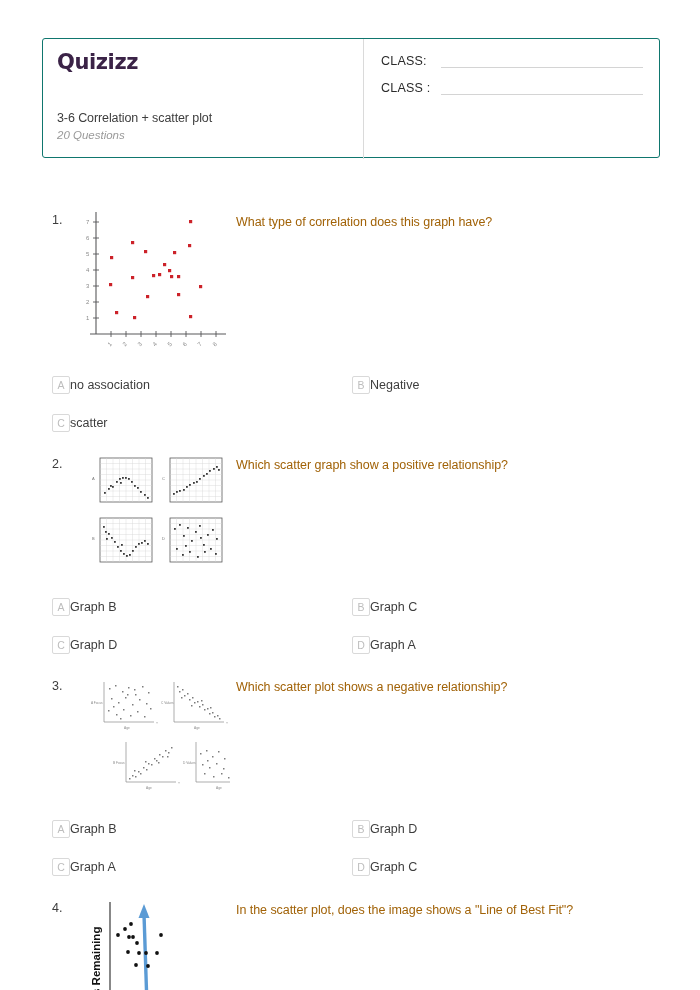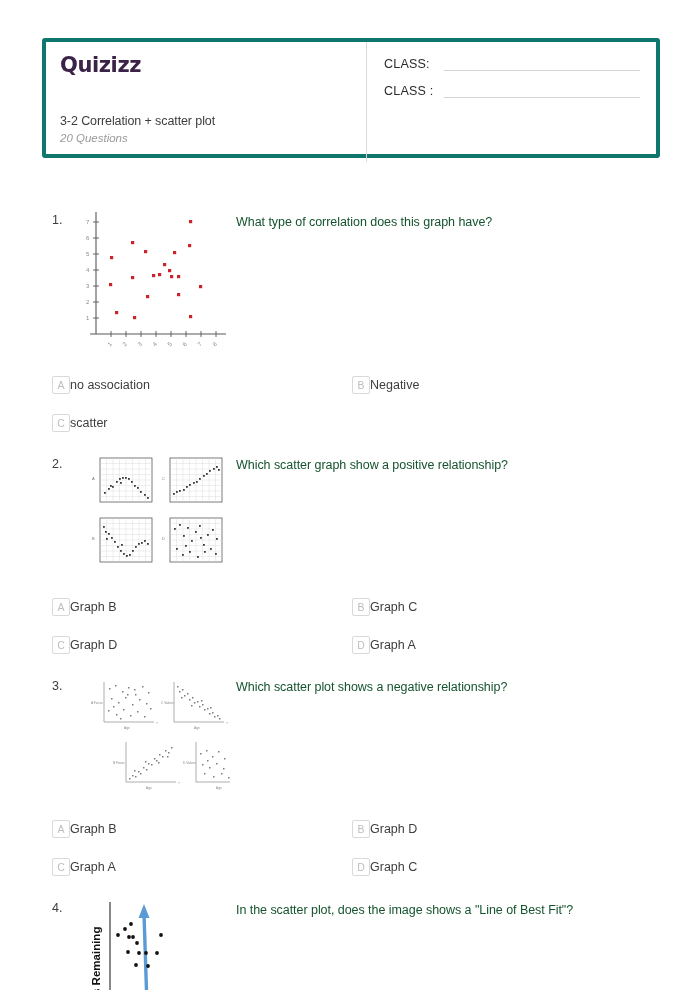--- a/index.html
+++ b/index.html
@@ -11,21 +11,21 @@
     color: #3d3d3d;
     overflow: hidden;
   }
   .page { position: relative; width: 700px; height: 990px; background:#fff; }
 
   
   .header-card {
     position: absolute;
     left: 42px; top: 38px;
     width: 618px; height: 120px;
-    border: 4px solid #0f766e;
+    border: 1px solid #0f766e;
     border-radius: 3px;
     background: #fff;
     display: flex;
   }
   .header-left {
     width: 320px;
     padding: 13px 0 0 14px;
     position: relative;
   }
   .logo {
@@ -84,21 +84,21 @@
   .q-num {
     position: absolute;
     left: 52px;
     font-size: 12.5px;
     color: #3d3d3d;
   }
   .q-text {
     position: absolute;
     left: 236px;
     font-size: 12.5px;
-    color: #14532d;
+    color: #a16207;
     width: 420px;
     letter-spacing: -0.05px;
   }
   .q-media { position: absolute; }
 
   .answers { position: absolute; left: 0; width: 700px; }
   .ans {
     position: absolute;
     display: flex;
     align-items: center;
@@ -121,21 +121,21 @@
   svg { display:block; }
 </style>
 </head>
 <body>
 
 <div class="page">
 
   <div class="header-card">
     <div class="header-left">
       <div class="logo">Quizizz</div>
-      <div class="quiz-title">3-2 Correlation + scatter plot</div>
+      <div class="quiz-title">3-6 Correlation + scatter plot</div>
       <div class="quiz-count">20 Questions</div>
     </div>
     <div class="header-divider"></div>
     <div class="header-right">
       <div class="field-row">
         <span class="field-label">CLASS:</span>
         <span class="field-line"></span>
       </div>
       <div class="field-row">
         <span class="field-label">CLASS :</span>

